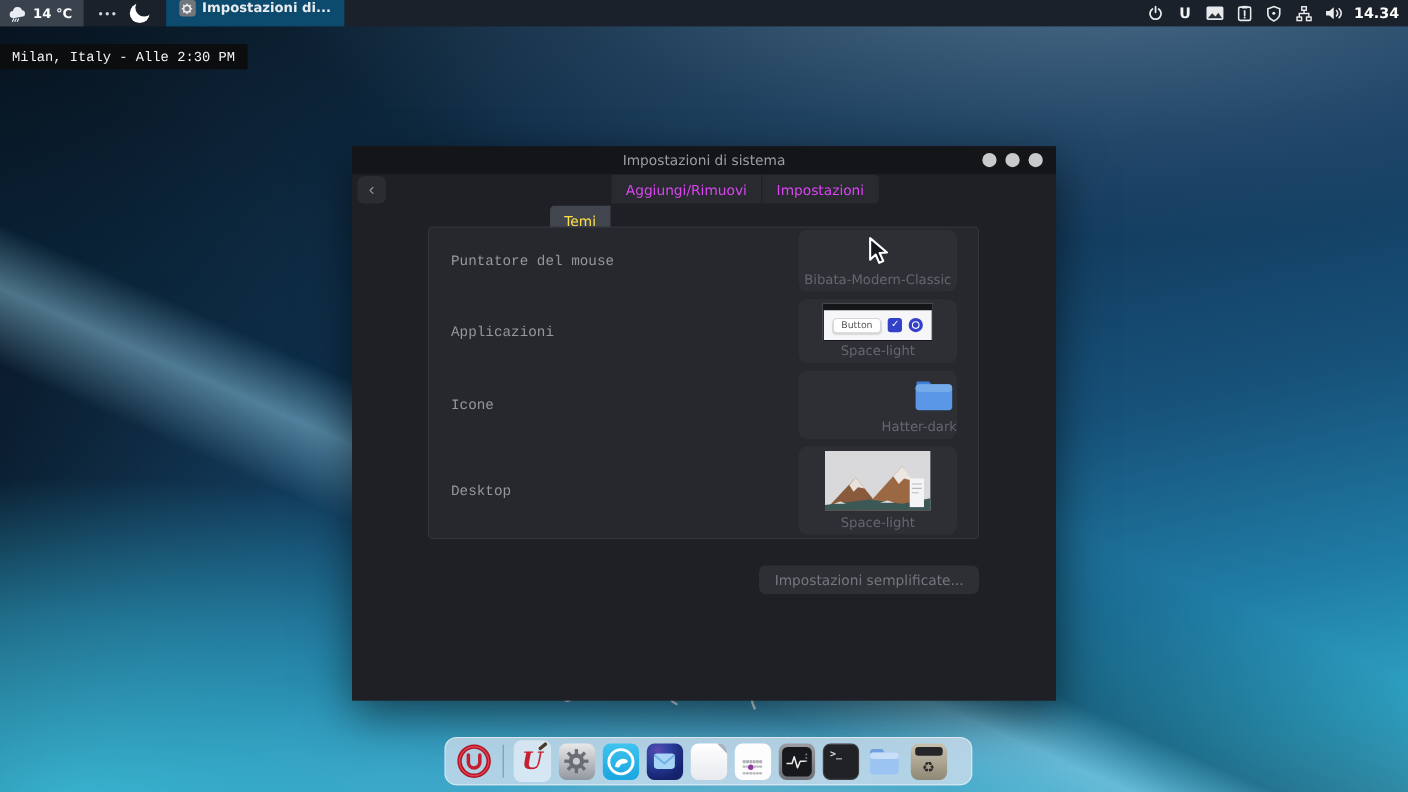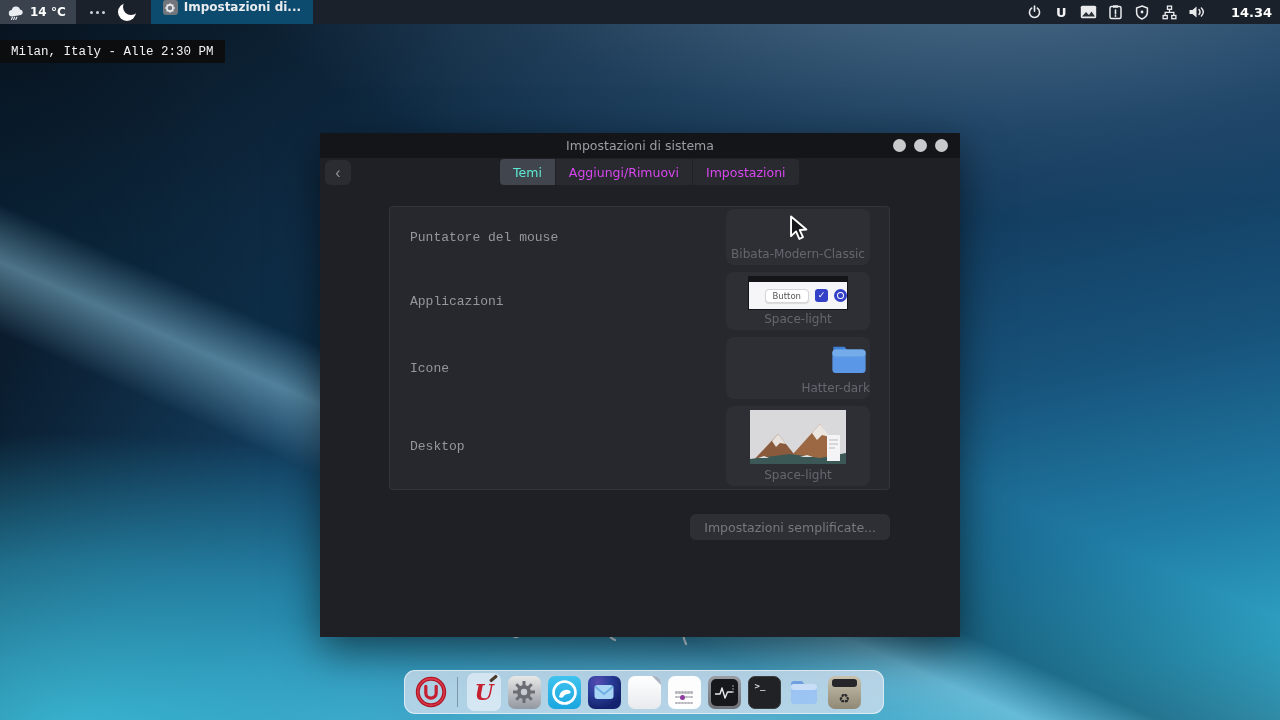--- a/index.html
+++ b/index.html
@@ -31,21 +31,21 @@
   .overflow-dots i { width:3px; height:3px; border-radius:50%; background:#cfd4da; }
   .moon { position:relative; width:20px; height:20px; margin-left:12px; }
   .moon .full { position:absolute; inset:1px; border-radius:50%; background:#fff; }
   .moon .cut  { position:absolute; left:6px; top:-3px; width:16px; height:16px; border-radius:50%; background:#1b212b; }
   .app-tab { display:flex; align-items:flex-start; gap:6px; background:#0c4a6e; height:100%; padding:0 12px; margin-left:14px; }
   .app-tab-badge { width:15px; height:15px; border-radius:3px; background:#71767d; display:flex; align-items:center; justify-content:center; }
   .app-tab-label { font-size:12px; font-weight:bold; color:#e9ecef; }
   .panel-right { margin-left:auto; display:flex; align-items:center; gap:10px; padding-right:8px; }
   .tray-ic { width:17px; height:17px; display:flex; align-items:center; justify-content:center; }
   .tray-u { font-size:13px; font-weight:900; color:#f2f3f5; }
-  .clock { font-size:13px; font-weight:bold; color:#fff;margin-left:16px; }
+  .clock { font-size:13px; font-weight:bold; color:#fff; }
 
   
   .tooltip {
     position:absolute; left:0; top:40px; height:23px; z-index:6;
     background:#0c0d0f; color:#f2f2f2; font-size:12.5px;
     display:flex; align-items:center; padding:0 11px;font-family:Liberation Mono, monospace;
   }
 
   
   .window {
@@ -59,41 +59,41 @@
   .back-btn {
     position:absolute; left:5px; top:27px; width:26px; height:25px;
     background:#2a2c32; border:none; border-radius:6px;
     color:#8d9096; font-size:16px; line-height:23px; text-align:center;
   }
   .tabbar { position:absolute; left:180px; top:26px; height:26px; display:flex; gap:1px; }
   .tab { border:none; height:26px; padding:0 13px; font-size:12.5px; font-family:"DejaVu Sans",sans-serif;
          background:#282a30; color:#d946ef; }
   .tab.first { border-radius:4px 0 0 4px; }
   .tab.last  { border-radius:0 4px 4px 0; }
-  .tab.active { background:#41454e; color:#5eead4; }
+  .tab.active { background:#41454e; color:#fde047;margin-top:28px; }
 
   .card {
     position:absolute; left:69px; top:73px; width:501px; height:284px;
     background:#26282d; border:1px solid #33353b; border-radius:4px;
     display:flex; flex-direction:column; gap:7px; padding:2px 19px 2px 20px;
   }
   .row { display:flex; justify-content:space-between; align-items:center; }
   .row-label { font-size:13px; color:#94979c;font-family:Liberation Mono, monospace; }
   .tile {
     width:144px; background:#2d2f35; border-radius:8px;
     display:flex; flex-direction:column; align-items:center; padding-bottom:4px;
   }
   .tile .preview { flex:1; display:flex; align-items:center; justify-content:center; }
   .tile-caption { font-size:12px; color:#64676d; }
   .h56{height:56px;} .h58{height:58px;} .h62{height:62px;align-items:flex-end;} .h80{height:80px;}
 
   
   .miniwin {
     width:100px; height:34px; background:#f6f6f8; border:1px solid #141519; border-top:6px solid #141519;
-    display:flex; align-items:center; justify-content:flex-end; gap:6px; margin-top:2px;
+    display:flex; align-items:center; justify-content:center; gap:6px; margin-top:2px;
   }
   .mini-button { background:#fff; border:1px solid #d5d5da; border-radius:4px; padding:1px 7px;
                  font-size:8.5px; color:#555; box-shadow:0 1px 1px rgba(0,0,0,0.12); font-family:"DejaVu Sans",sans-serif; }
   .mini-check { width:13px; height:13px; background:#3340c8; border-radius:3px; color:#fff;
                 font-size:9px; font-weight:bold; line-height:13px; text-align:center; }
   .mini-radio { width:13px; height:13px; border:3px solid #3340c8; border-radius:50%; background:#fff;
                 display:flex; align-items:center; justify-content:center; }
   .mini-radio i { width:5px; height:5px; border-radius:50%; background:#3340c8; }
 
   .footer-btn {

